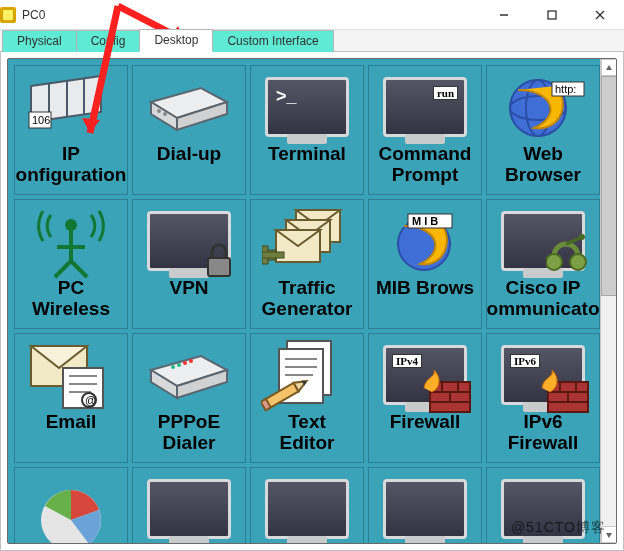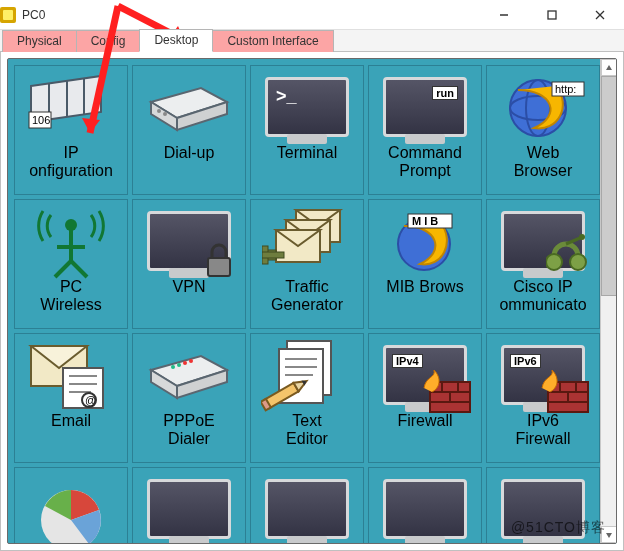--- a/index.html
+++ b/index.html
@@ -48,21 +48,21 @@
     align-items: flex-end;
     background: #f4f4f4;
     border-bottom: 1px solid #c0c0c0;
     padding-left: 2px;
     gap:0;
   }
   .tab {
     padding: 3px 14px 4px 14px;
     border: 1px solid #b5b5b5;
     border-bottom: none;
-    background: #fca5a5;
+    background: #5eead4;
     color:#333;
     margin-right:-1px;
     position:relative;
     top:1px;
   }
   .tab.active {
     background: #fff;
     z-index:2;
     border-bottom:1px solid #fff;
   }
@@ -111,43 +111,43 @@
     flex-direction: column;
     align-items: center;
     padding: 4px 2px 0 2px;
   }
   .cell.row4 { height: 92px; overflow:hidden; border-bottom:none;}
   .icon-box {
     width: 96px; height: 74px;
     display:flex; align-items:center; justify-content:center;
   }
   .label {
-    font-weight: normal;
+    font-weight: bold;
     text-align: center;
     color: #000;
-    font-size: 16px;
+    font-size: 19px;
     line-height: 1.1;
     width: 110%;
     white-space: pre-line;
   }
   
   .monitor {
     width: 84px; height: 60px;
     background: linear-gradient(#556,#334);
     border: 3px solid #d7d9db;
     border-radius: 4px;
     position: relative;
   }
   .monitor .stand{
     position:absolute; bottom:-10px; left:50%; transform:translateX(-50%);
     width:40px; height:10px; background:#c8cacc; border-radius:2px;
   }
   .tag{
     position:absolute; background:#fff; border:1px solid #333;
-    font-size:11px; font-weight:bold; padding:0 3px;
+    font-size:11px; font-weight:bold; padding:0 3px;font-family:Liberation Serif, serif;
   }
   
   .anno-arrow { position:absolute; pointer-events:none; }
   .anno-arrow path, .anno-arrow polygon { fill:#ff2020; }
   .anno-arrow line { stroke:#ff2020; }
   .watermark{
     position:absolute; right:10px; bottom:6px;
     color:#000000; font-size:14px; letter-spacing:1px;
     opacity:0.6;
   }

